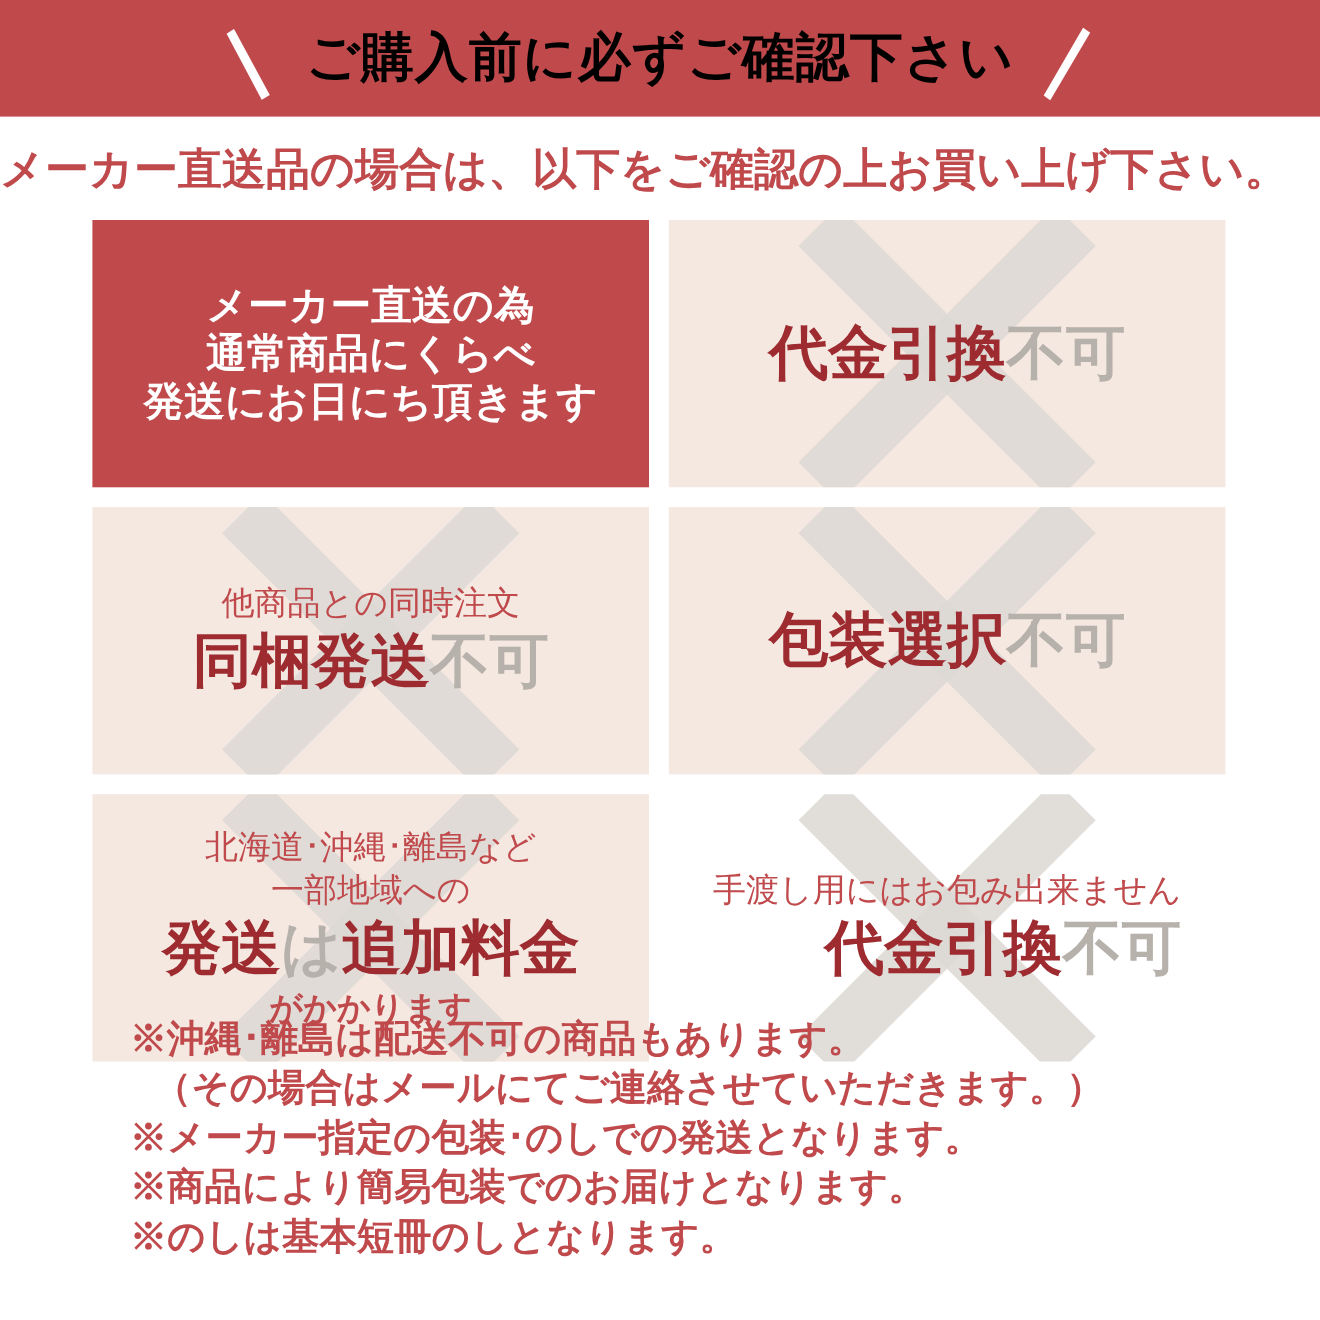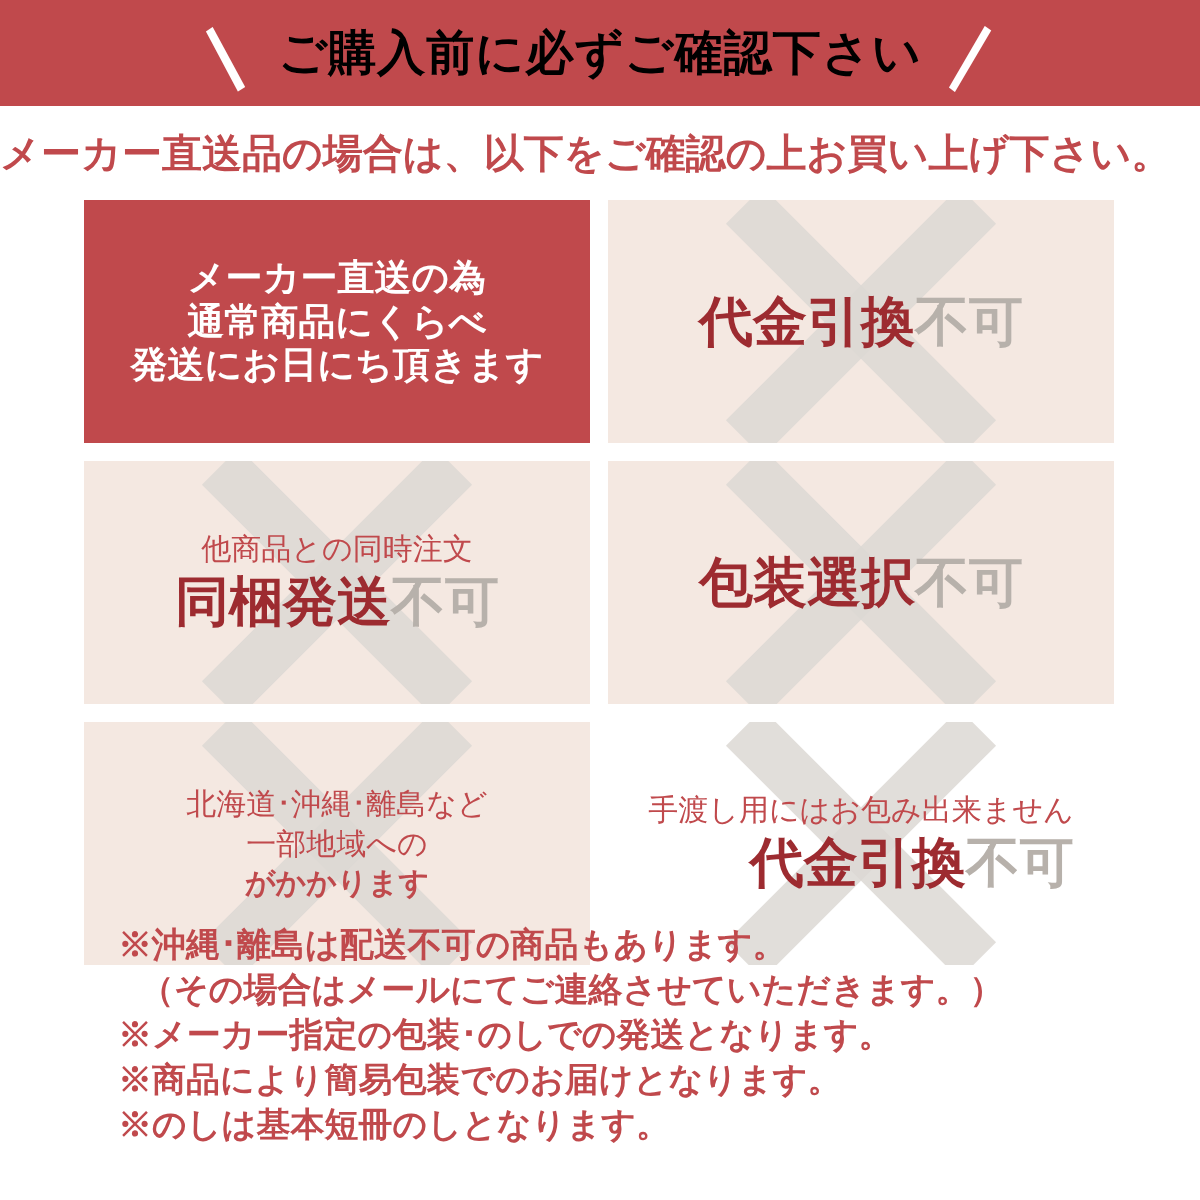--- a/index.html
+++ b/index.html
@@ -227,20 +227,21 @@
     </div>
 
     <div class="cell beige">
       <div class="xmark">
           <span class="a"></span>
           <span class="b"></span>
         </div>
       <div class="cell-text">
         <span class="t-small">北海道･沖縄･離島など</span>
         <span class="t-small">一部地域への</span>
+        <span class="t-big"><span class="t-dark">発送</span><span class="t-muted">は</span><span class="t-dark">追加料金</span></span>
         <span class="t-sub">がかかります</span>
       </div>
     </div>
 
     <div class="cell plain">
       <div class="xmark">
           <span class="a"></span>
           <span class="b"></span>
         </div>
       <div class="cell-text">

